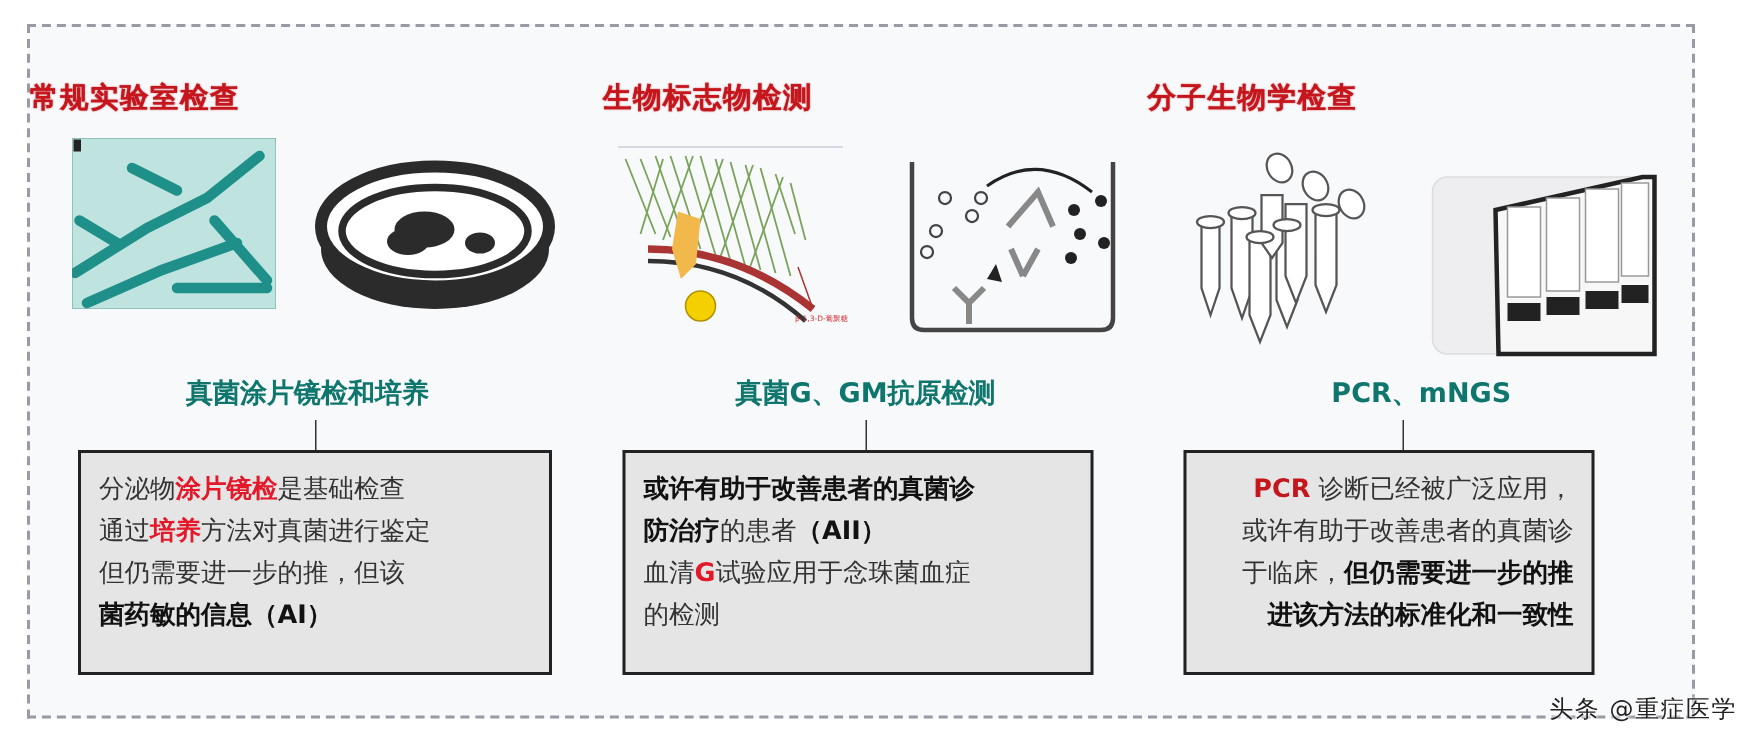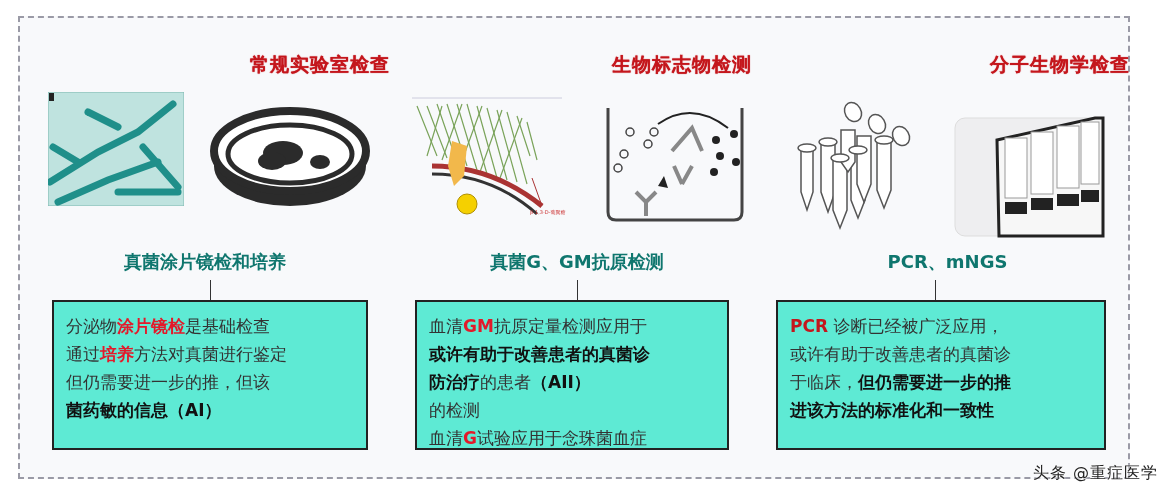--- a/index.html
+++ b/index.html
@@ -6,31 +6,31 @@
   body {
     width: 1166px; height: 496px; background: #ffffff; position: relative; overflow: hidden;
     font-family: "DejaVu Sans", "Liberation Sans", sans-serif;
   }
   .frame {
     position: absolute; left: 18px; top: 16px; width: 1112px; height: 463px;
     border: 2px dashed #9a9aa6; background: #f8f9fb; box-sizing: border-box;
   }
   .col { position: absolute; top: 0; height: 100%; }
   .sec-title {
-    position: absolute; top: 34px; width: 100%; text-align: right;
+    position: absolute; top: 34px; width: 100%; text-align: left;
     color: #c4161c; font-weight: bold; font-size: 19px; letter-spacing: 1px;
     text-shadow: 0 0 1px #c4161c;
   }
   .method {
     position: absolute; top: 232px; width: 100%; text-align: center;
     color: #0f766e; font-weight: bold; font-size: 18px;
   }
   .connector { position: absolute; top: 262px; width: 1px; height: 20px; background: #333; }
   .box {
-    position: absolute; top: 282px; height: 150px; border: 2px solid #222; background: #5eead4;
+    position: absolute; top: 282px; height: 150px; border: 2px solid #222; background: #e5e5e5;
     box-sizing: border-box; padding: 10px 12px; font-size: 17px; line-height: 28px; color: #333;
   }
   .box p { margin: 0; }
   .red { color: #e3192a; font-weight: bold; }
   .dark { color: #c4161c; font-weight: bold; }
   .bold { color: #111; font-weight: bold; }
   .img { position: absolute; }
   .watermark {
     position: absolute; right: 8px; bottom: 12px; font-size: 16px; color: #222;
     text-shadow: 0 0 2px #fff, 0 0 3px #fff; letter-spacing: 1px;
@@ -108,25 +108,24 @@
       <g stroke="#888" stroke-width="4" fill="none">
         <path d="M70 45 L90 22 L100 45"></path>
           <path d="M80 78 L72 60 M80 78 L90 60"></path>
         <path d="M44 110 L44 96 L34 86 M44 96 L54 86"></path>
       </g>
       <path d="M56 80 L62 70 L66 82 Z" fill="#222"></path>
     </svg>
     <div class="method">真菌G、GM抗原检测</div>
     <div class="connector" style="left:175px;"></div>
     <div class="box" style="left:13px; width:314px;">
-      <p><span>血清</span><span class="red">GM</span><span>抗原定量检测应用于</span></p>
       <p class="bold">或许有助于改善患者的真菌诊</p>
       <p><span class="bold">防治疗</span><span>的患者</span><span class="bold">（AII）</span></p>
+      <p><span>血清</span><span class="red">G</span><span>试验应用于念珠菌血症</span></p>
       <p>的检测</p>
-      <p><span>血清</span><span class="red">G</span><span>试验应用于念珠菌血症</span></p>
     </div>
   </div>
 
   <div class="col" style="left:745px; width:365px;">
     <div class="sec-title">分子生物学检查</div>
     <svg class="img" style="left:28px; top:74px;" width="125" height="140">
       <g fill="#fff" stroke="#555" stroke-width="1.5">
         <path d="M8 58 L20 58 L20 100 L14 118 L8 100 Z"></path>
         <path d="M28 52 L42 52 L42 100 L35 120 L28 100 Z"></path>
         <path d="M40 68 L54 68 L54 118 L47 136 L40 118 Z"></path>
@@ -155,21 +154,21 @@
       </g>
       <g fill="#222">
         <rect x="52" y="92" width="22" height="12"></rect>
           <rect x="78" y="88" width="22" height="12"></rect>
         <rect x="104" y="84" width="22" height="12"></rect>
           <rect x="128" y="80" width="18" height="12"></rect>
       </g>
     </svg>
     <div class="method">PCR、mNGS</div>
     <div class="connector" style="left:170px;"></div>
-    <div class="box" style="left:11px; width:330px;">
+    <div class="box" style="left:24px; width:274px;text-align:right;">
       <p><span class="dark">PCR</span><span> 诊断已经被广泛应用，</span></p>
       <p>或许有助于改善患者的真菌诊</p>
       <p><span>于临床，</span><span class="bold">但仍需要进一步的推</span></p>
       <p class="bold">进该方法的标准化和一致性</p>
     </div>
   </div>
 
 </div>
 
 <div class="watermark">头条 @重症医学</div>

